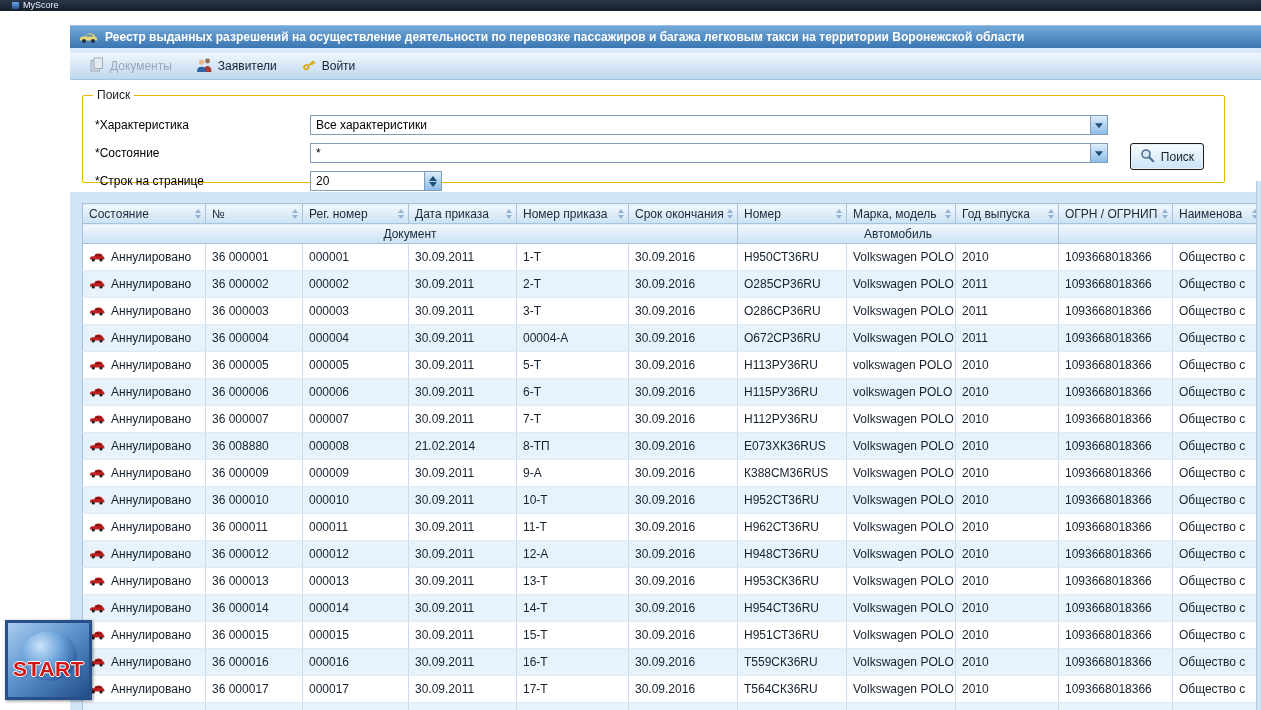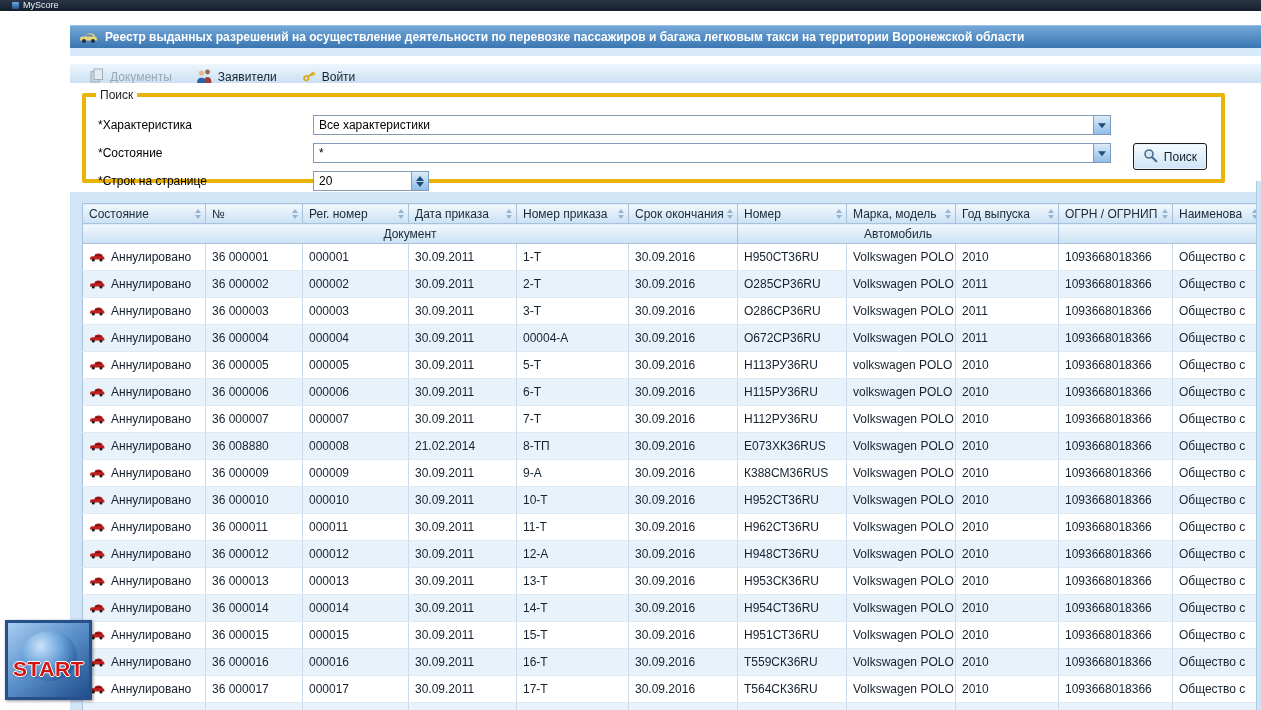--- a/index.html
+++ b/index.html
@@ -13,34 +13,34 @@
   .topbar-title { color: #e9eff7; font-size: 9px; line-height: 9px; }
 
   
   .app { position: absolute; left: 70px; top: 11px; width: 1191px; height: 699px; background: #ffffff; overflow: hidden; }
 
   .app-header { position: absolute; left: 0; top: 14px; width: 100%; height: 23px; background: linear-gradient(#74a8d8,#3a76b2); border-top: 1px solid #98c0e4; display: flex; align-items: center; gap: 7px; padding-left: 8px; }
   .app-header-title { color: #ffffff; font-weight: bold; font-size: 12px; white-space: nowrap; }
 
   .subband { position: absolute; left: 0; top: 37px; width: 100%; height: 8px; background: #d7e9fa; }
 
-  .toolbar { position: absolute; left: 0; top: 53px; width: 100%; height: 27px; background: linear-gradient(#eef6fd,#bdd8ef); border-bottom: 1px solid #a3c4e1; display: flex; align-items: center; gap: 6px; padding-left: 12px; }
+  .toolbar { position: absolute; left: 0; top: 42px; width: 100%; height: 27px; background: linear-gradient(#eef6fd,#bdd8ef); border-bottom: 1px solid #a3c4e1; display: flex; align-items: center; gap: 6px; padding-left: 12px; }
   .tb-btn { display: inline-flex; align-items: center; gap: 5px; padding: 3px 10px 3px 6px; font-size: 12px; color: #15212e; border: 1px solid transparent; border-radius: 2px; cursor: pointer; }
   .tb-btn.disabled { color: #9aa8b6; }
 
   
   .search-area { position: absolute; left: 0; top: 72px; width: 100%; height: 109px; background: #ffffff; }
-  fieldset.search-fs { position: absolute; left: 12px; top: 5px; width: 1143px; height: 95px; border: 4px solid #eab308; border-radius: 2px; }
+  fieldset.search-fs { position: absolute; left: 12px; top: 5px; width: 1143px; height: 95px; border: 1px solid #eab308; border-radius: 2px; }
   fieldset.search-fs legend { margin-left: 10px; padding: 0 4px; font-size: 12px; color: #222; }
   .fs-label { position: absolute; left: 12px; font-size: 12px; color: #000; white-space: nowrap; }
   .combo { position: absolute; left: 227px; width: 798px; height: 20px; background: #ffffff; border: 1px solid #7f9db9; display: flex; align-items: stretch; cursor: pointer; }
   .combo-text { flex: 1; font-size: 12px; line-height: 18px; padding-left: 5px; color: #000; white-space: nowrap; overflow: hidden; }
   .combo-btn { width: 17px; background: linear-gradient(#dcecfa,#8fbde8); border-left: 1px solid #7f9db9; position: relative; }
   .combo-btn::after { content: ""; position: absolute; left: 50%; top: 50%; transform: translate(-50%,-35%); border-left: 4px solid transparent; border-right: 4px solid transparent; border-top: 5px solid #1f4e79; }
-  .spinbox { position: absolute; left: 227px; width: 116px; height: 20px; border: 1px solid #7f9db9; background: #fff; display: flex; }
+  .spinbox { position: absolute; left: 227px; width: 132px; height: 20px; border: 1px solid #7f9db9; background: #fff; display: flex; }
   .spin-value { flex: 1; font-size: 12px; line-height: 18px; padding-left: 5px; }
   .spin-btns { width: 17px; background: linear-gradient(#dcecfa,#8fbde8); border-left: 1px solid #7f9db9; display: flex; flex-direction: column; align-items: center; justify-content: center; gap: 1px; }
   .spin-up { width: 0; height: 0; border-left: 4px solid transparent; border-right: 4px solid transparent; border-bottom: 5px solid #1f4e79; }
   .spin-down { width: 0; height: 0; border-left: 4px solid transparent; border-right: 4px solid transparent; border-top: 5px solid #1f4e79; }
   .search-btn { position: absolute; left: 1047px; top: 41px; width: 74px; height: 27px; border: 1px solid #1c1c1c; border-radius: 3px; background: linear-gradient(#f6fbff,#cde4f6); box-shadow: 0 0 0 1px #e7f1fa inset; display: flex; align-items: center; justify-content: center; gap: 6px; font-size: 12px; color: #14202c; cursor: pointer; }
 
   
   .table-area { position: absolute; left: 0; top: 181px; width: 100%; height: 518px; background: #d2e5f6; overflow: hidden; }
   table.grid { position: absolute; left: 12px; top: 11px; width: 1180px; border-collapse: collapse; table-layout: fixed; background: #ffffff; font-size: 12px; }
   .grid th { font-weight: normal; color: #1b2838; background: linear-gradient(#f2f8fd,#cbe1f3); border: 1px solid #a9c3dc; white-space: nowrap; overflow: hidden; }

